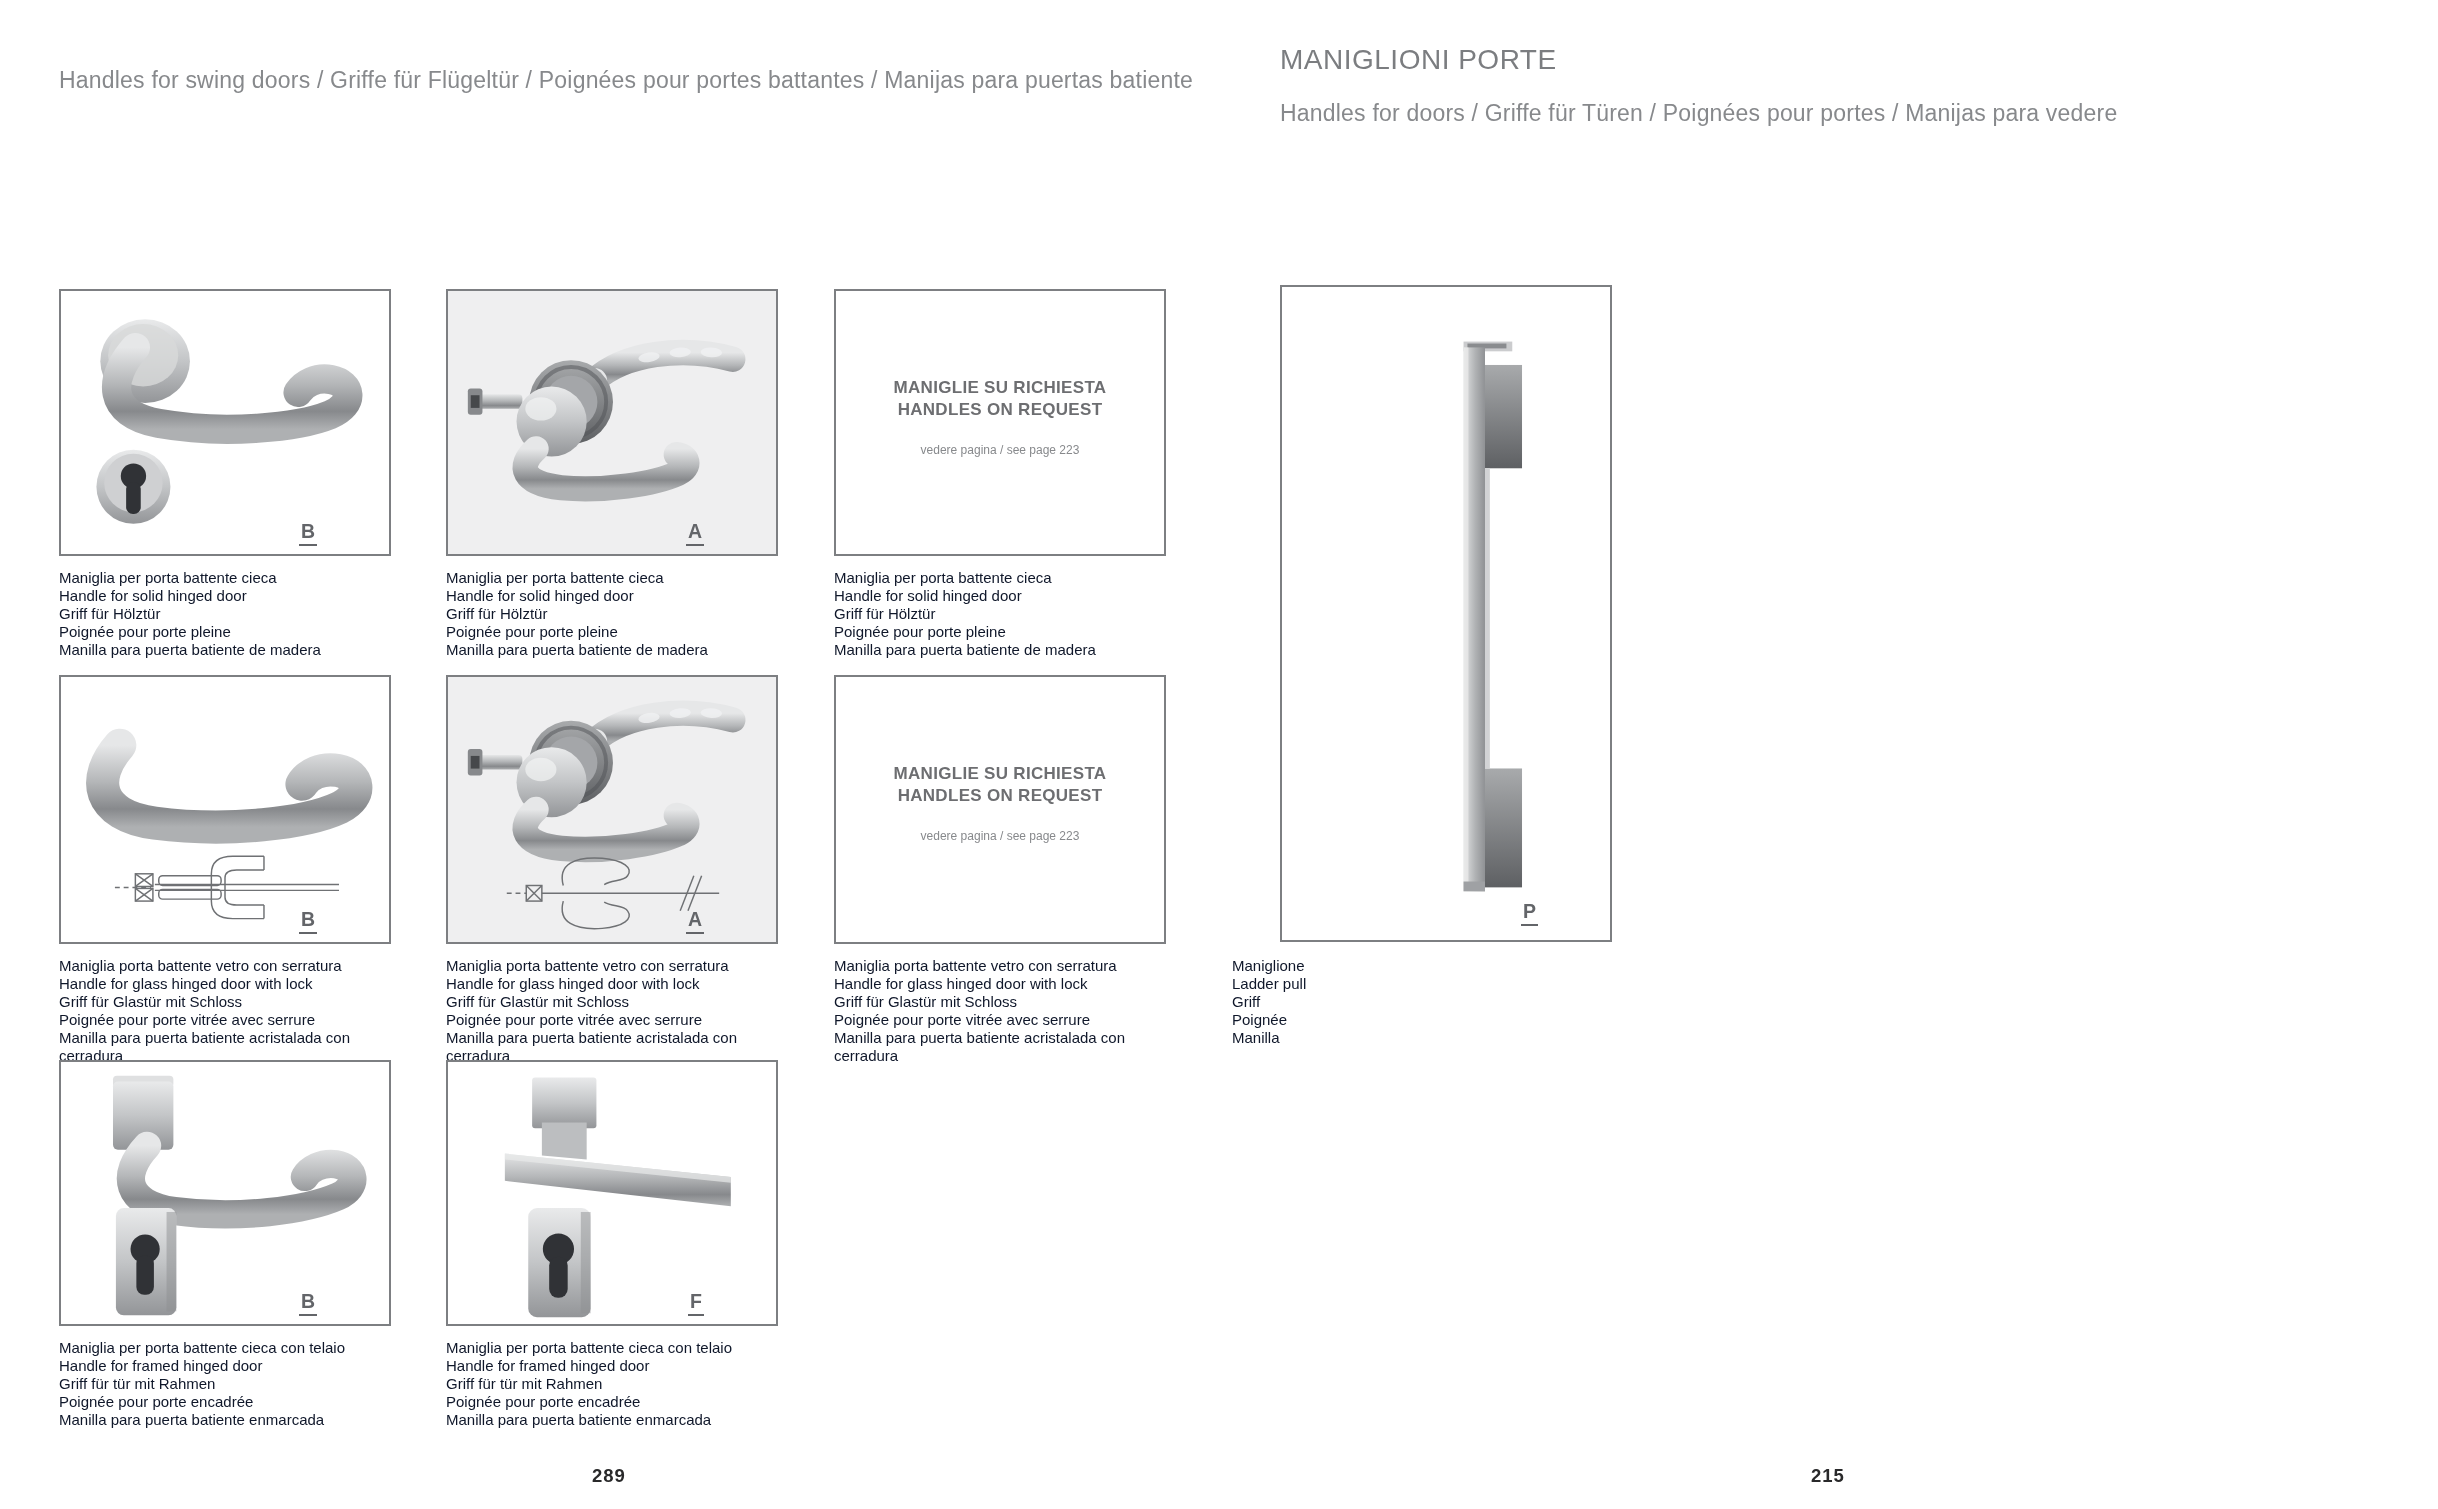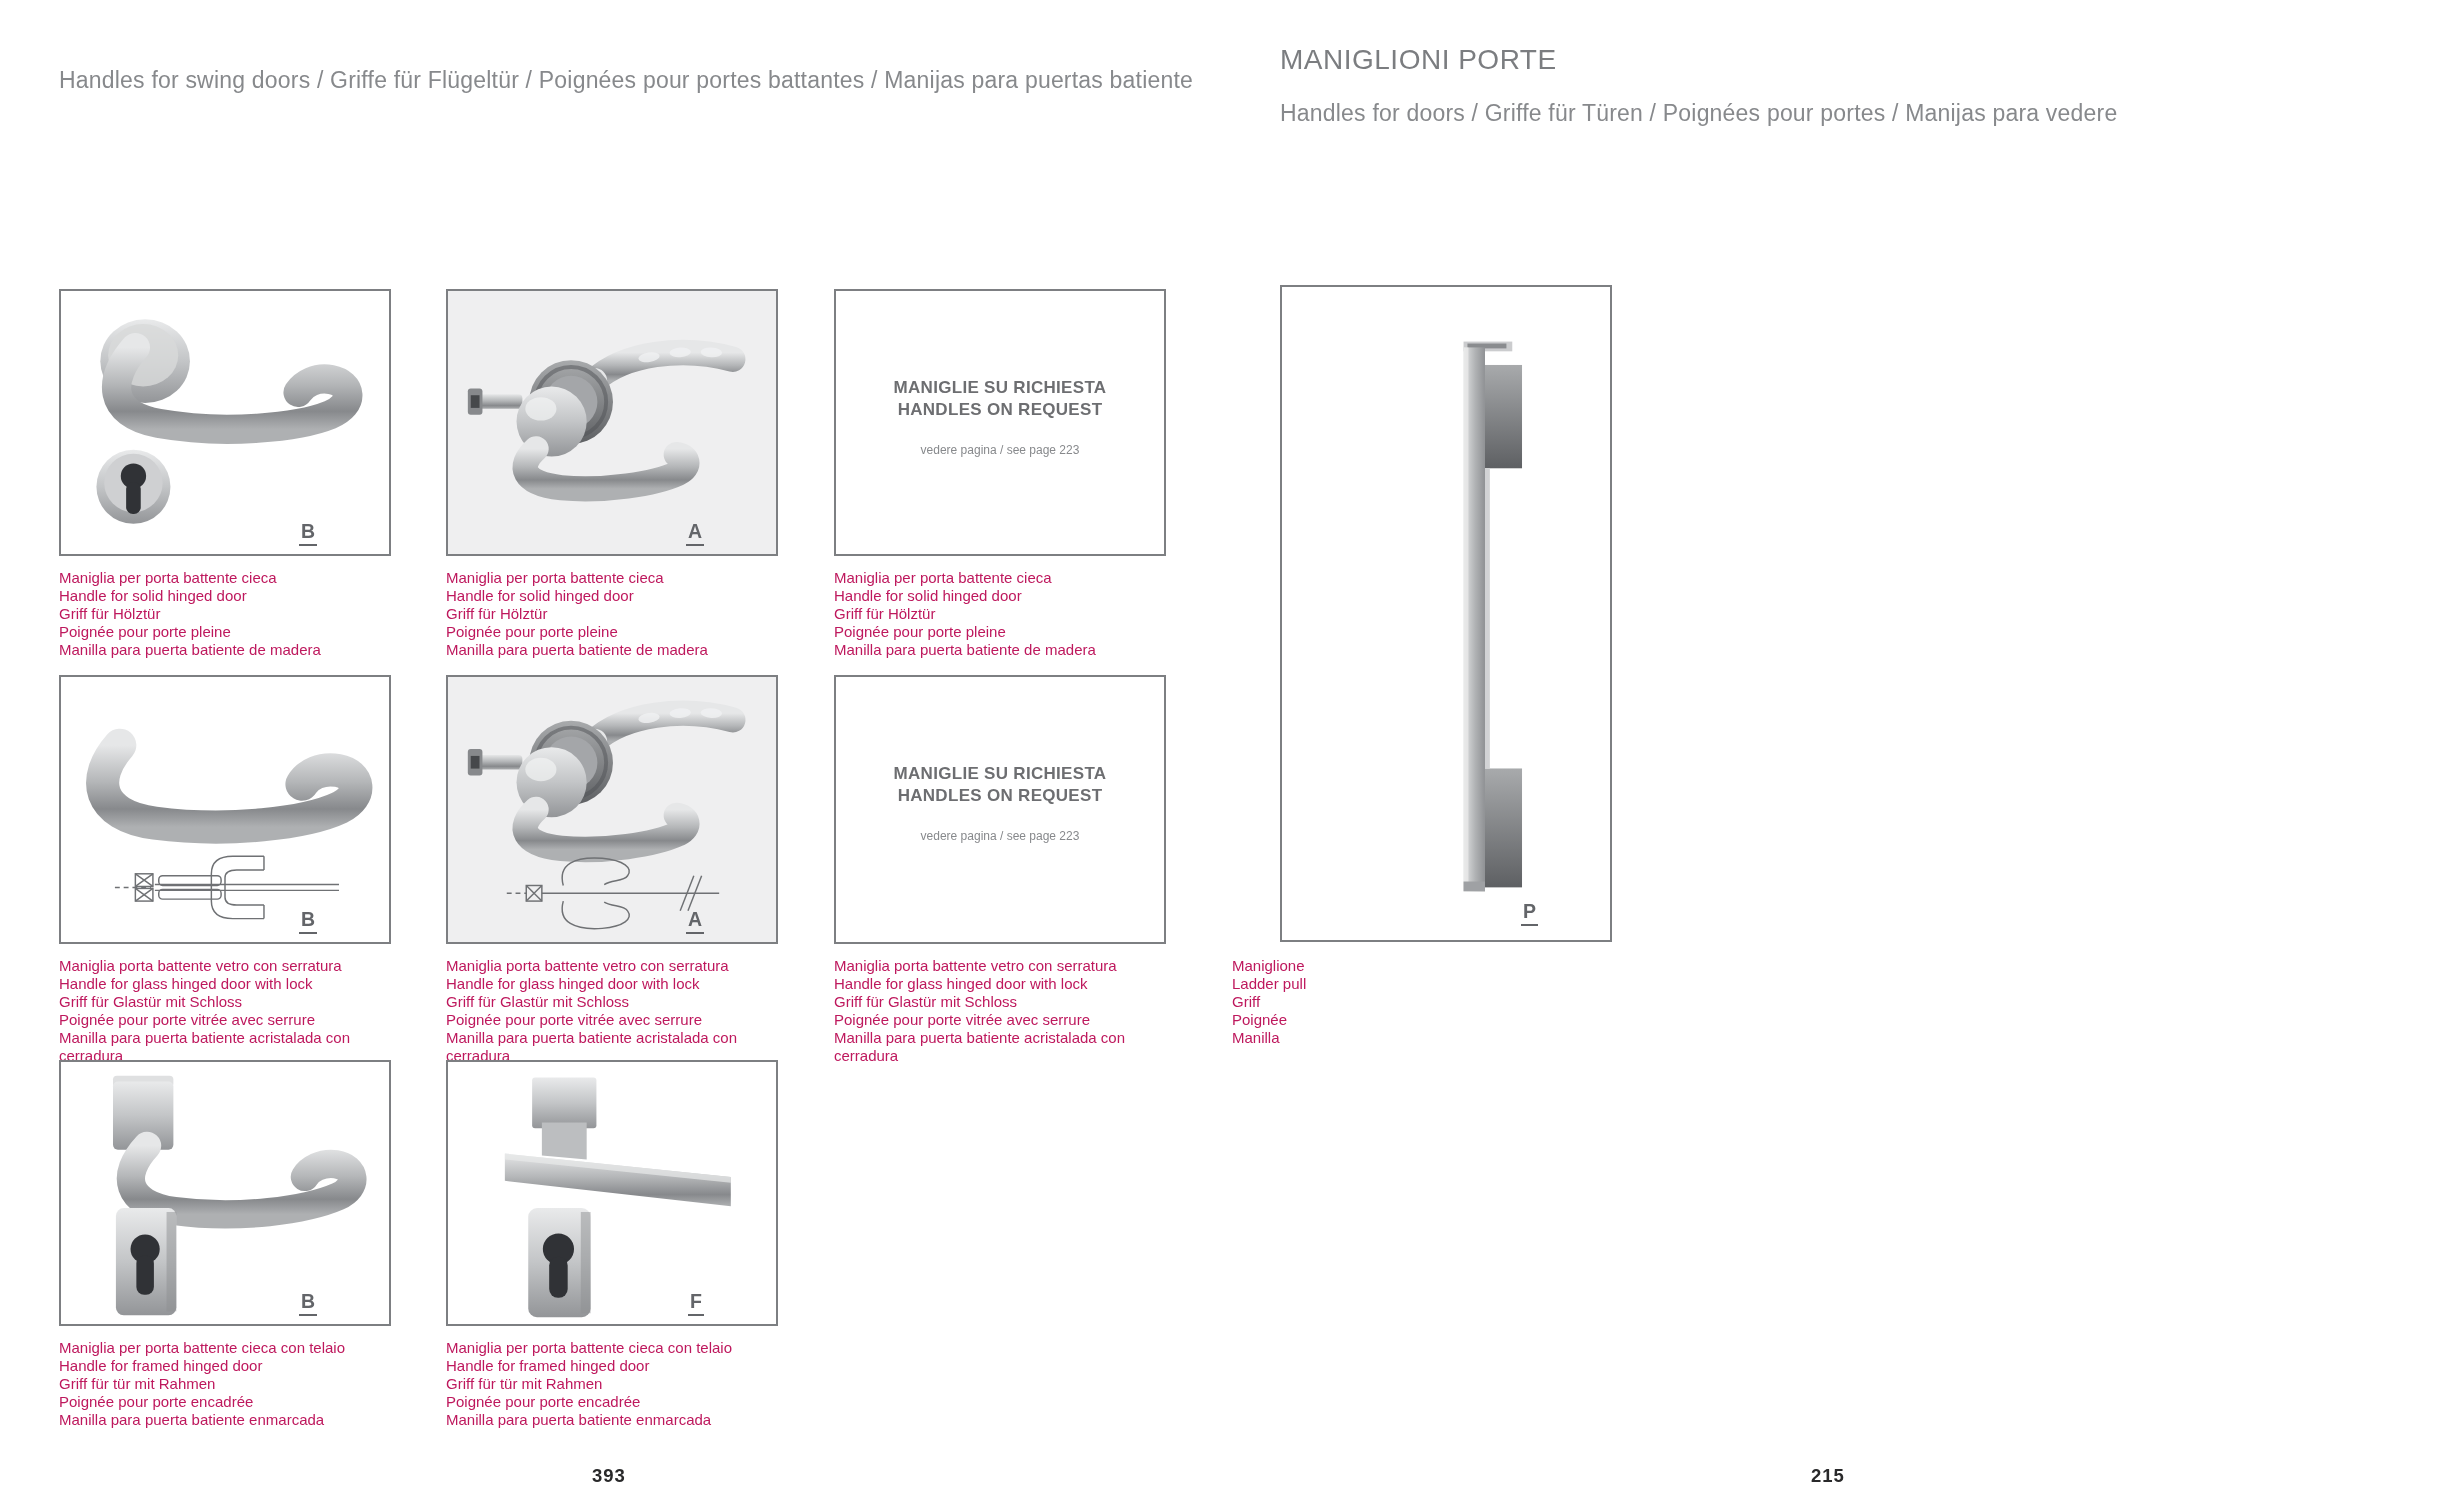--- a/index.html
+++ b/index.html
@@ -5,21 +5,21 @@
   html,body{margin:0;padding:0;background:#fff;}
   body{width:2438px;height:1510px;position:relative;font-family:"Liberation Sans",sans-serif;overflow:hidden;}
   .pagehead{position:absolute;}
   .title{font-size:28px;line-height:33px;color:#7b7d80;font-weight:400;letter-spacing:0.5px;}
   .subtitle{margin-top:24px;font-size:23px;color:#87898c;letter-spacing:0.2px;}
   .box{position:absolute;border:2px solid #7d7f82;background:#fff;box-sizing:border-box;}
   .box.gray{background:#efeff0;}
   .box svg{display:block;}
   .letter{position:absolute;right:72px;bottom:7.8px;font-weight:700;font-size:19.5px;color:#636569;border-bottom:2.4px solid #636569;padding:0 2px 1px 2px;}
   .letter.pl{bottom:13.7px;}
-  .caption{position:absolute;width:347px;font-size:15px;line-height:18px;color:#be185d;}
+  .caption{position:absolute;width:347px;font-size:15px;line-height:18px;color:#0f172a;}
   .request{ text-align:center;padding-top:86px;}
   .request-title{font-weight:700;font-size:17px;line-height:21.5px;color:#6d6e71;letter-spacing:0.3px;}
   .request-note{margin-top:23.4px;font-size:12px;color:#87898c;}
   .pagenum{position:absolute;font-weight:700;font-size:18.5px;color:#29292a;letter-spacing:1px;}
 </style>
 </head>
 <body>
 
 <svg width="0" height="0" style="position:absolute" aria-hidden="true">
   <defs>
@@ -246,15 +246,15 @@
 </div>
 
 <div class="caption" style="left:1232px;top:957px">
     <div>Maniglione</div>
     <div>Ladder pull</div>
     <div>Griff</div>
     <div>Poignée</div>
     <div>Manilla</div>
   </div>
 
-<div class="pagenum" style="left:592px;top:1465px">393</div>
+<div class="pagenum" style="left:592px;top:1465px">289</div>
 <div class="pagenum" style="left:1811px;top:1465px">215</div>
 
 
 </body></html>

